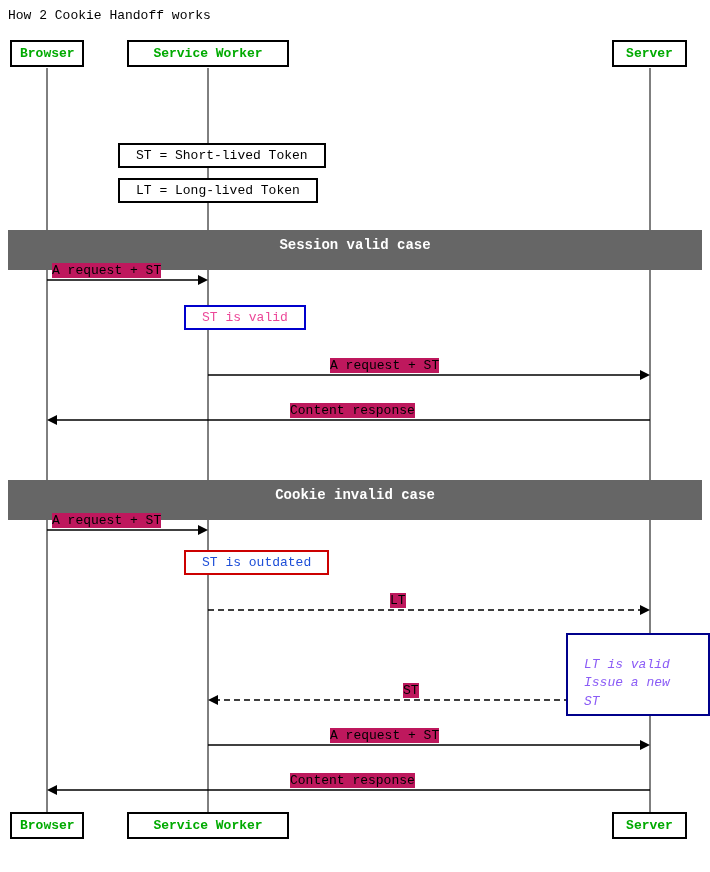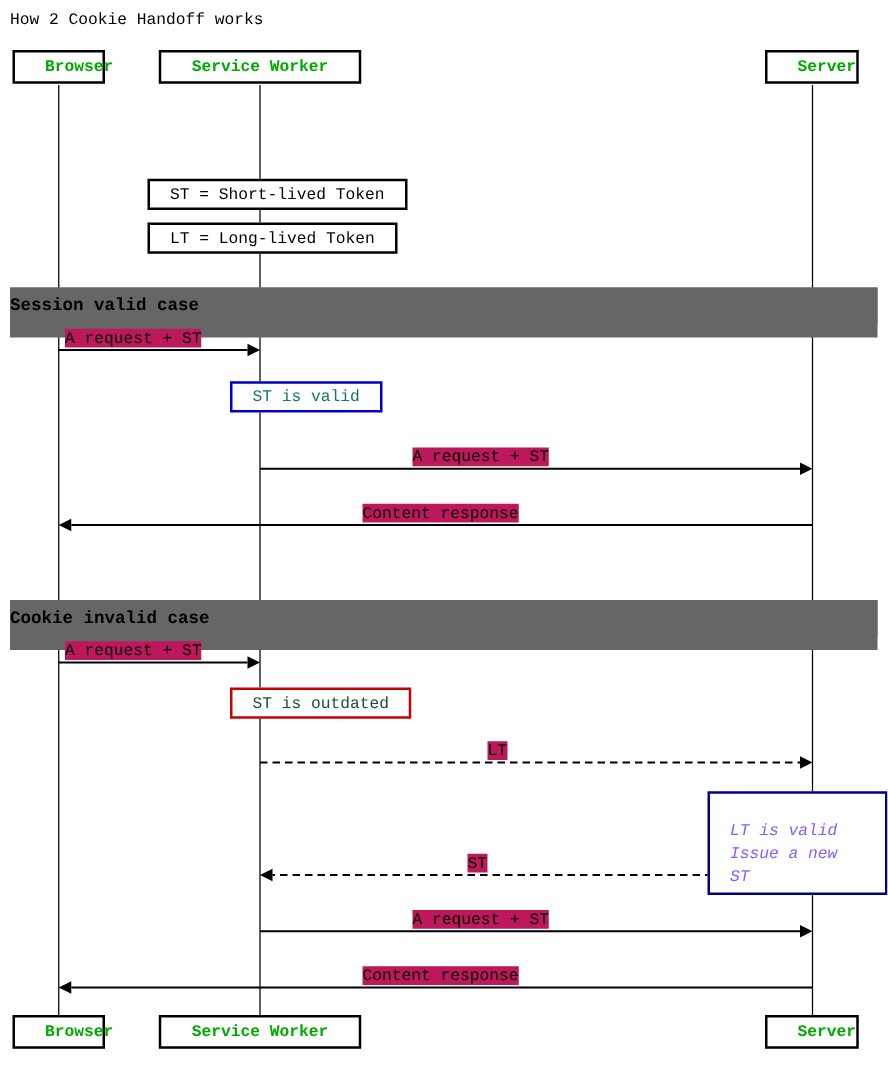--- a/index.html
+++ b/index.html
@@ -21,57 +21,58 @@
       position: absolute;
       top: 8px;
       left: 8px;
       font-size: 13px;
       color: #000;
     }
     
     .actor-box {
       position: absolute;
       border: 2px solid #000;
-      padding: 4px 24px;
+      padding: 4px 8px;
       background: #fff;
       font-size: 13px;
       text-align: center;
       white-space: nowrap;
     }
     .actor-box.green-text {
       color: #00aa00;
       font-weight: bold;
     }
     
     .section-bar {
       position: absolute;
       background: #666;
-      color: #000000;
+      color: #ffffff;
       font-weight: bold;
       font-size: 14px;
+      text-align: center;
       line-height: 30px;
       height: 40px;
       left: 8px;
       right: 8px;
     }
     
     .note-box {
       position: absolute;
       border: 2px solid;
       padding: 3px 16px;
       background: #fff;
       font-size: 13px;
       white-space: nowrap;
     }
     .note-box.blue-text {
-      color: #0f766e;
+      color: #ec4899;
       border-color: #0000cc;
     }
     .note-box.red-text {
-      color: #14532d;
+      color: #1d4ed8;
       border-color: #cc0000;
     }
     .note-box.dark-blue-text {
       color: #8b5cf6;
       border-color: #00008b;
       font-style: italic;
     }
     
     .arrow-label {
       position: absolute;
@@ -184,19 +185,19 @@
   <div class="arrow-label" style="left:52px; top:263px;">A request + ST</div>
 
   <div class="arrow-label" style="left:330px; top:358px;">A request + ST</div>
 
   <div class="arrow-label" style="left:290px; top:403px;">Content response</div>
 
   <div class="arrow-label" style="left:52px; top:513px;">A request + ST</div>
 
   <div class="arrow-label" style="left:390px; top:593px;">LT</div>
 
-  <div class="arrow-label" style="left:374px; top:683px;">ST</div>
+  <div class="arrow-label" style="left:403px; top:683px;">ST</div>
 
   <div class="arrow-label" style="left:330px; top:728px;">A request + ST</div>
 
   <div class="arrow-label" style="left:290px; top:773px;">Content response</div>
 
 </div>
 
 </body></html>

